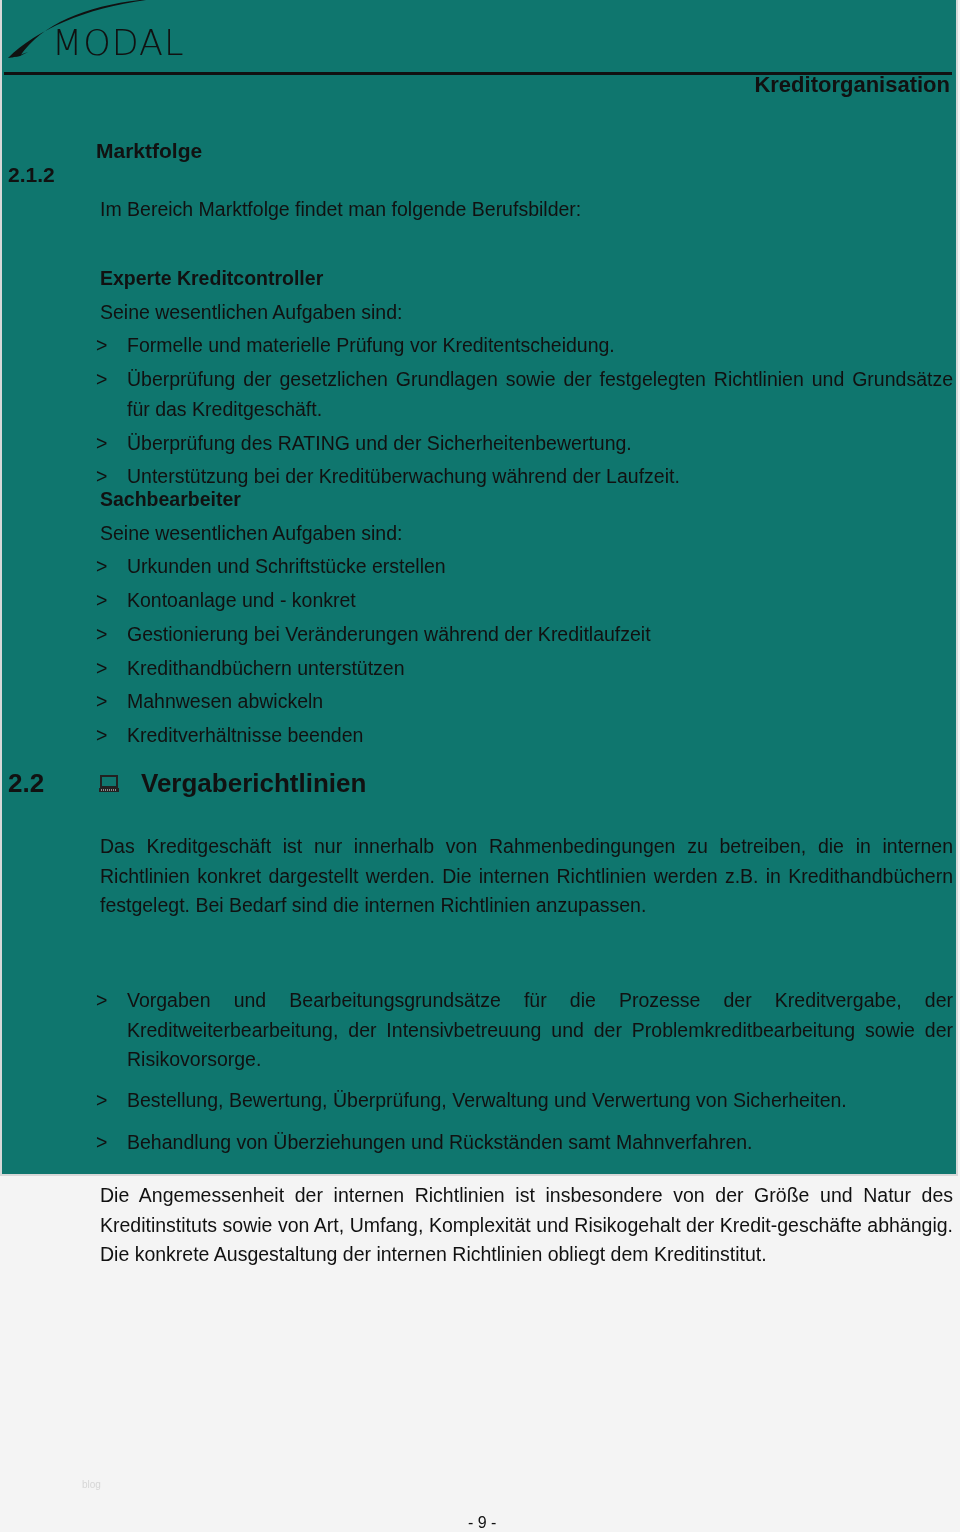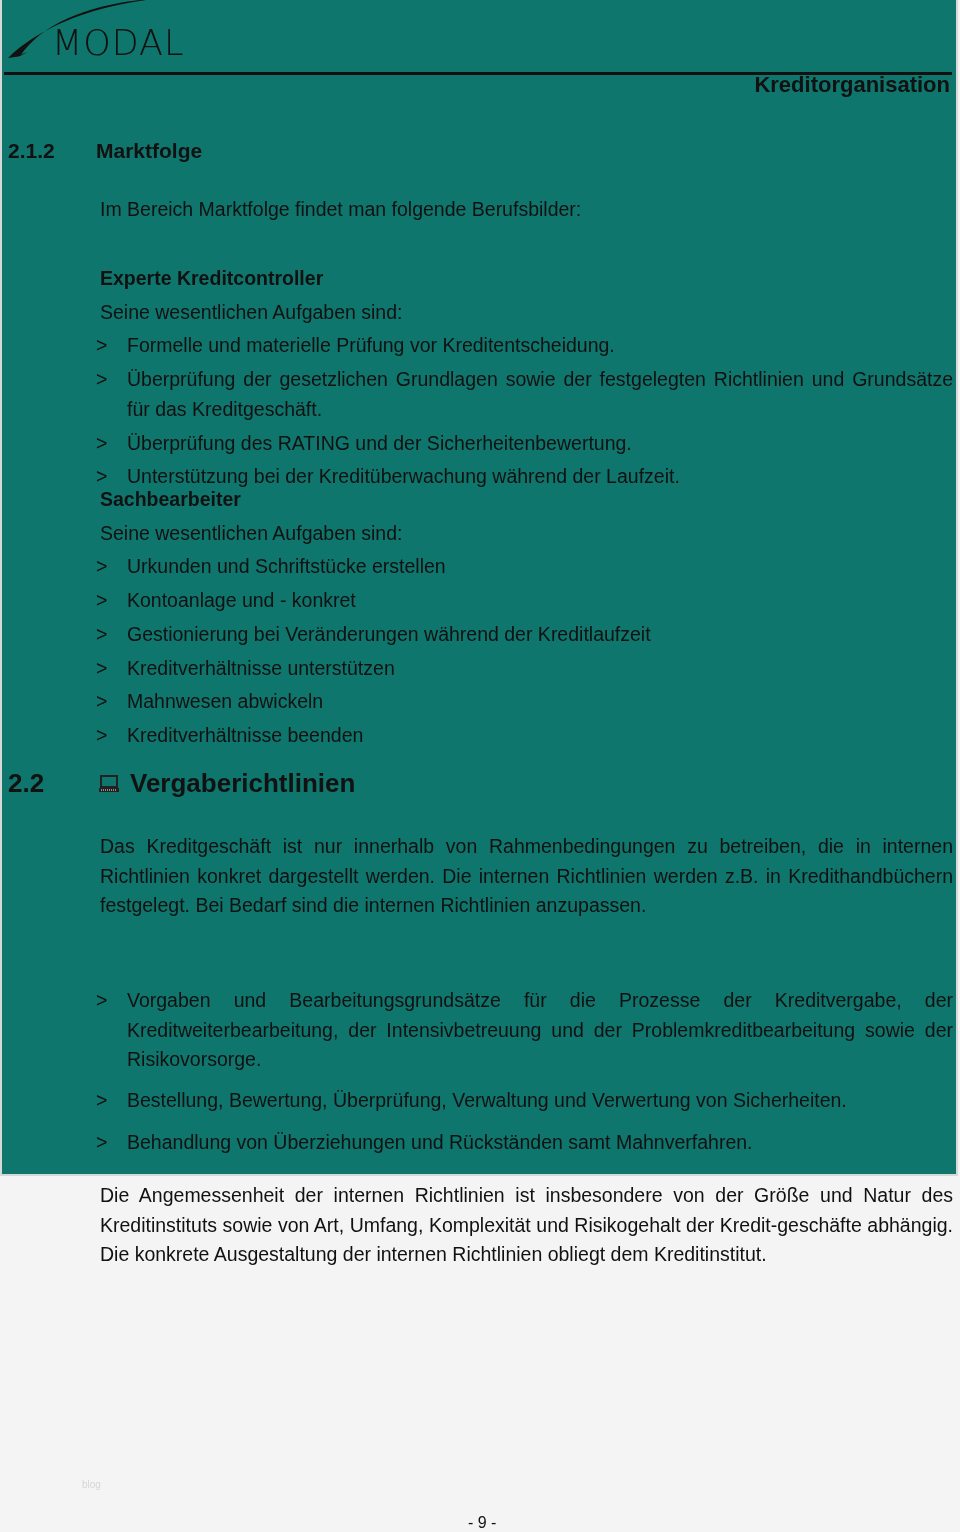--- a/index.html
+++ b/index.html
@@ -29,32 +29,32 @@
   .header-title {
     position: absolute; right: 6px; top: 40px;
     font-weight: bold; font-size: 22px; color: #111; margin-top: 32px;
   }
   .header-rule {
     position: absolute; left: 2px; right: 4px; top: 72px;
     height: 3px; background: #111;
   }
   .abs { position: absolute; }
   .h3 { font-weight: bold; font-size: 21px; top: 139px; }
-  .h3-num { left: 6px; }
+  .h3-num { left: 6px; margin-top: 24px; }
   .h3-title { left: 94px; }
   .text { font-size: 19.5px; line-height: 29.7px; }
   .content { position: absolute; left: 94px; width: 861px; }
   .bold { font-weight: bold; }
   .bullet { position: relative; padding-left: 27px; }
   .bullet .marker { position: absolute; left: 0; top: 0; }
   .justify { text-align: justify; }
   .h2 { font-weight: bold; font-size: 26px; top: 768px; }
   .h2-num { left: 6px; }
   .h2-icon { left: 96px; top: 775px; width: 22px; height: 18px; }
-  .h2-title { left: 128px; }
+  .h2-title { left: 139px; }
   .watermark { left: 40px; top: 1479px; font-size: 10px; color: #d6d6d6; margin-left: 40px; }
   .page-num { left: 466px; top: 1514px; font-size: 16px; color: #111; }
   p { margin: 4px; }
 </style>
 </head>
 <body>
 
 <div class="page">
 
   <div class="logo">
@@ -105,21 +105,21 @@
     <div class="bullet">
       <span class="marker">&gt;</span>
       <p>Kontoanlage und - konkret</p>
     </div>
     <div class="bullet">
       <span class="marker">&gt;</span>
       <p>Gestionierung bei Veränderungen während der Kreditlaufzeit</p>
     </div>
     <div class="bullet">
       <span class="marker">&gt;</span>
-      <p>Kreditverhältnisse unterstützen</p>
+      <p>Kredithandbüchern unterstützen</p>
     </div>
     <div class="bullet">
       <span class="marker">&gt;</span>
       <p>Mahnwesen abwickeln</p>
     </div>
     <div class="bullet">
       <span class="marker">&gt;</span>
       <p>Kreditverhältnisse beenden</p>
     </div>
   </div>

